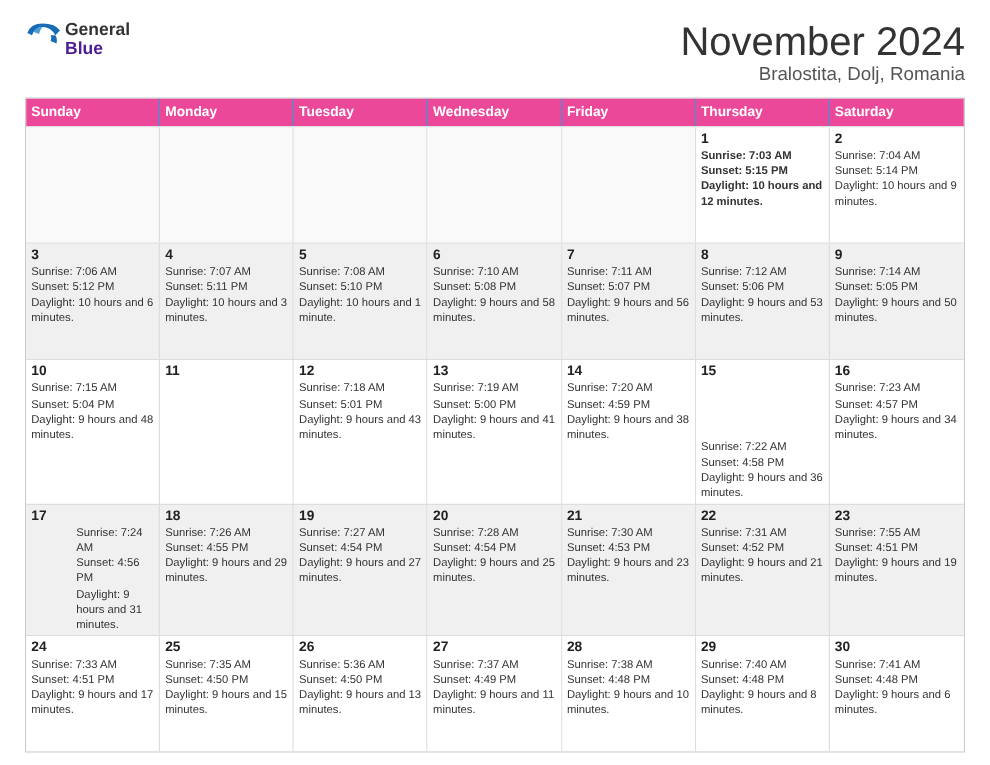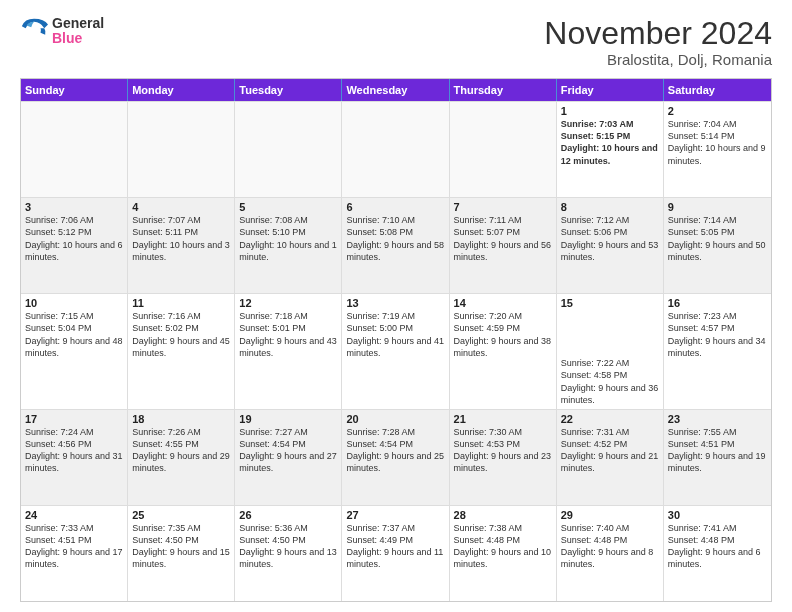--- a/index.html
+++ b/index.html
@@ -52,21 +52,21 @@
     }
     .calendar {
       flex: 1;
       display: flex;
       flex-direction: column;
       border: 1px solid #ccc;
     }
     .cal-header {
       display: grid;
       grid-template-columns: repeat(7, 1fr);
-      background: #6d28d9;
+      background: #ec4899;
     }
     .cal-header-cell {
       color: #fff;
       font-size: 11px;
       font-weight: bold;
       padding: 5px 4px;
       text-align: left;
       border-right: 1px solid #4a8ed5;
     }
     .cal-header-cell:last-child { border-right: none; }
@@ -112,37 +112,37 @@
 <div class="page">
   <div class="header">
     <div class="logo">
       <svg class="logo-icon" viewBox="0 0 30 30" xmlns="http://www.w3.org/2000/svg">
         <path d="M15 5 Q22 5 26 12 L30 8 Q26 2 15 2 Q5 2 2 10 L6 12 Q9 5 15 5Z" fill="#1a6bb5"></path>
         <path d="M26 12 Q28 15 27 19 L22 17 Q23 14 22 12Z" fill="#1a6bb5"></path>
         <path d="M15 5 Q10 5 7 9 L12 11 Q13 7 15 5Z" fill="#4a9fd5"></path>
       </svg>
       <div class="logo-text">
         <div style="color:#333;font-size:14px;font-weight:bold;line-height:1.1;">General</div>
-        <div style="color:#ec4899;font-size:14px;font-weight:bold;line-height:1.1;">Blue</div>
+        <div style="color:#4c1d95;font-size:14px;font-weight:bold;line-height:1.1;">Blue</div>
       </div>
     </div>
     <div class="title-block">
       <div class="month-year">November 2024</div>
       <div class="location">Bralostita, Dolj, Romania</div>
     </div>
   </div>
 
   <div class="calendar">
     <div class="cal-header">
     <div class="cal-header-cell">Sunday</div>
         <div class="cal-header-cell">Monday</div>
         <div class="cal-header-cell">Tuesday</div>
         <div class="cal-header-cell">Wednesday</div>
+        <div class="cal-header-cell">Friday</div>
         <div class="cal-header-cell">Thursday</div>
-        <div class="cal-header-cell">Friday</div>
         <div class="cal-header-cell">Saturday</div>
       </div>
     <div class="cal-body">
     <div class="cal-row">
           <div class="cal-cell empty"></div>
           <div class="cal-cell empty"></div>
           <div class="cal-cell empty"></div>
           <div class="cal-cell empty"></div>
           <div class="cal-cell empty"></div>
           <div class="cal-cell">
@@ -204,23 +204,20 @@
         </div>
         <div class="cal-row">
           <div class="cal-cell">
             <span class="day-num">10</span>
             <div class="cell-text" style="white-space: pre-line;">Sunrise: 7:15 AM
 Sunset: 5:04 PM
 Daylight: 9 hours and 48 minutes.</div>
           </div>
           <div class="cal-cell">
             <span class="day-num">11</span>
-            <div class="cell-text" style="white-space: pre-line;">Sunrise: 7:16 AM
-Sunset: 5:02 PM
-Daylight: 9 hours and 45 minutes.</div>
           </div>
           <div class="cal-cell">
             <span class="day-num">12</span>
             <div class="cell-text" style="white-space: pre-line;">Sunrise: 7:18 AM
 Sunset: 5:01 PM
 Daylight: 9 hours and 43 minutes.</div>
           </div>
           <div class="cal-cell">
             <span class="day-num">13</span>
             <div class="cell-text" style="white-space: pre-line;">Sunrise: 7:19 AM
@@ -242,21 +239,21 @@
           <div class="cal-cell">
             <span class="day-num">16</span>
             <div class="cell-text" style="white-space: pre-line;">Sunrise: 7:23 AM
 Sunset: 4:57 PM
 Daylight: 9 hours and 34 minutes.</div>
           </div>
         </div>
         <div class="cal-row">
           <div class="cal-cell shaded">
             <span class="day-num">17</span>
-            <div class="cell-text" style="white-space: pre-line;">Sunrise: 7:24 AM
+            <div class="cell-text" style="white-space: pre-line; margin-left: 36px;">Sunrise: 7:24 AM
 Sunset: 4:56 PM
 Daylight: 9 hours and 31 minutes.</div>
           </div>
           <div class="cal-cell shaded">
             <span class="day-num">18</span>
             <div class="cell-text" style="white-space: pre-line;">Sunrise: 7:26 AM
 Sunset: 4:55 PM
 Daylight: 9 hours and 29 minutes.</div>
           </div>
           <div class="cal-cell shaded">

